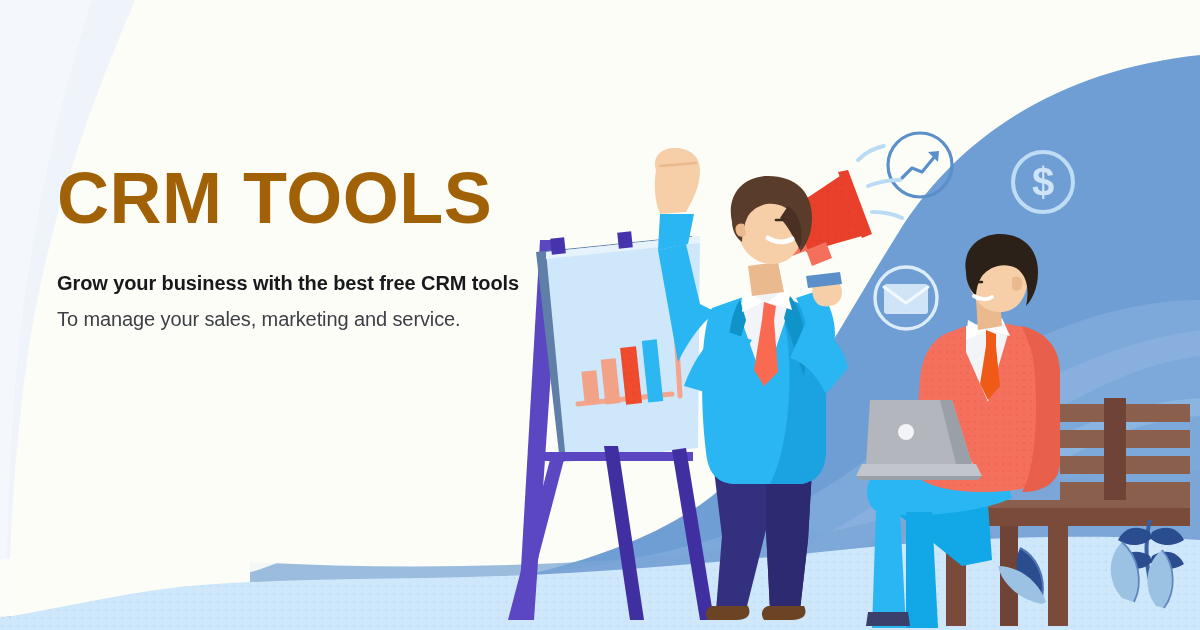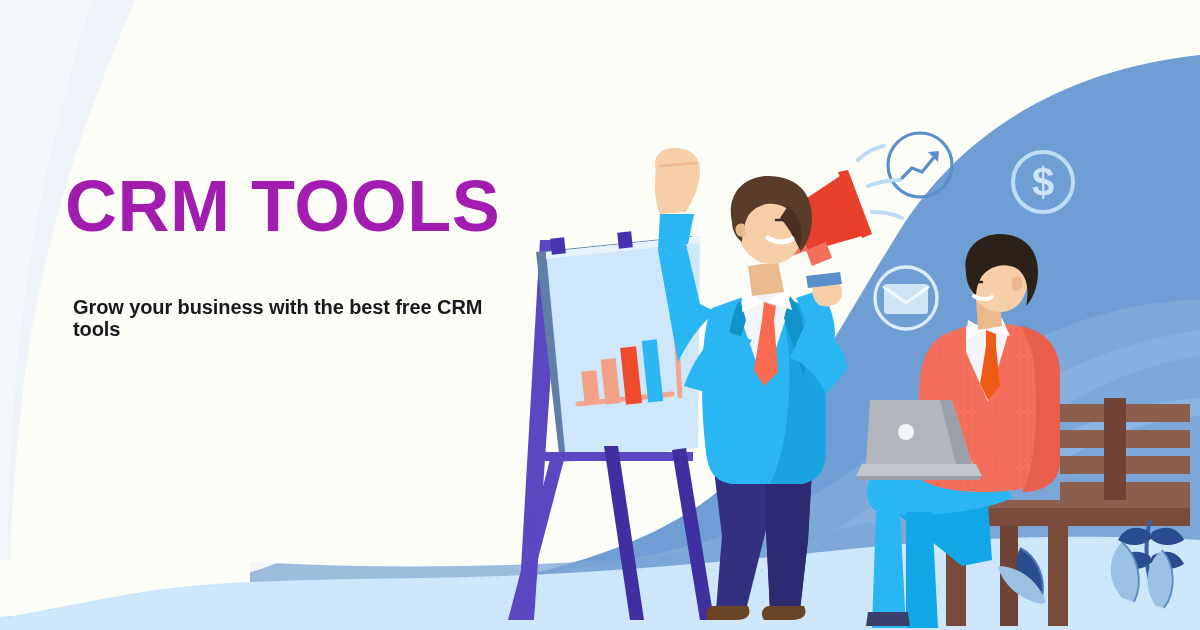--- a/index.html
+++ b/index.html
@@ -27,30 +27,30 @@
     display: block;
   }
   #text-block {
     position: absolute;
     left: 57px;
     top: 160px;
     width: 470px;
     z-index: 5;
   }
   #headline {
-    margin: 8px;
+    margin: 0;
     font-family: "Liberation Sans", sans-serif;
     font-size: 72px;
     line-height: 76px;
     font-weight: bold;
     letter-spacing: 0.5px;
-    color: #a21caf;
+    color: #a16207;
   }
   #tagline {
-    margin: 16px;
+    margin: 0;
     padding-top: 36px;
     font-size: 20px;
     line-height: 22px;
     font-weight: bold;
     color: #17191c;
     letter-spacing: -0.1px;
   }
   .subline {
     margin: 0;
     padding-top: 14px;
@@ -314,15 +314,16 @@
       <path d="M776,220 L783,220" stroke="#3b2a1e" stroke-width="2.6" stroke-linecap="round"></path>
       <path d="M768,238 C776,243 786,243 792,239" stroke="#ffffff" stroke-width="5" fill="none" stroke-linecap="round"></path>
       <path d="M744,224 C738,222 734,226 736,232 C738,238 744,238 746,234 Z" fill="#eab98e"></path>
     </g>
 
   </svg>
 
   <div id="text-block">
     <h1 id="headline">CRM TOOLS</h1>
     <p id="tagline">Grow your business with the best free CRM tools</p>
+    <p class="subline">To manage your sales, marketing and service.</p>
   </div>
 
 </div>
 
 </body></html>

